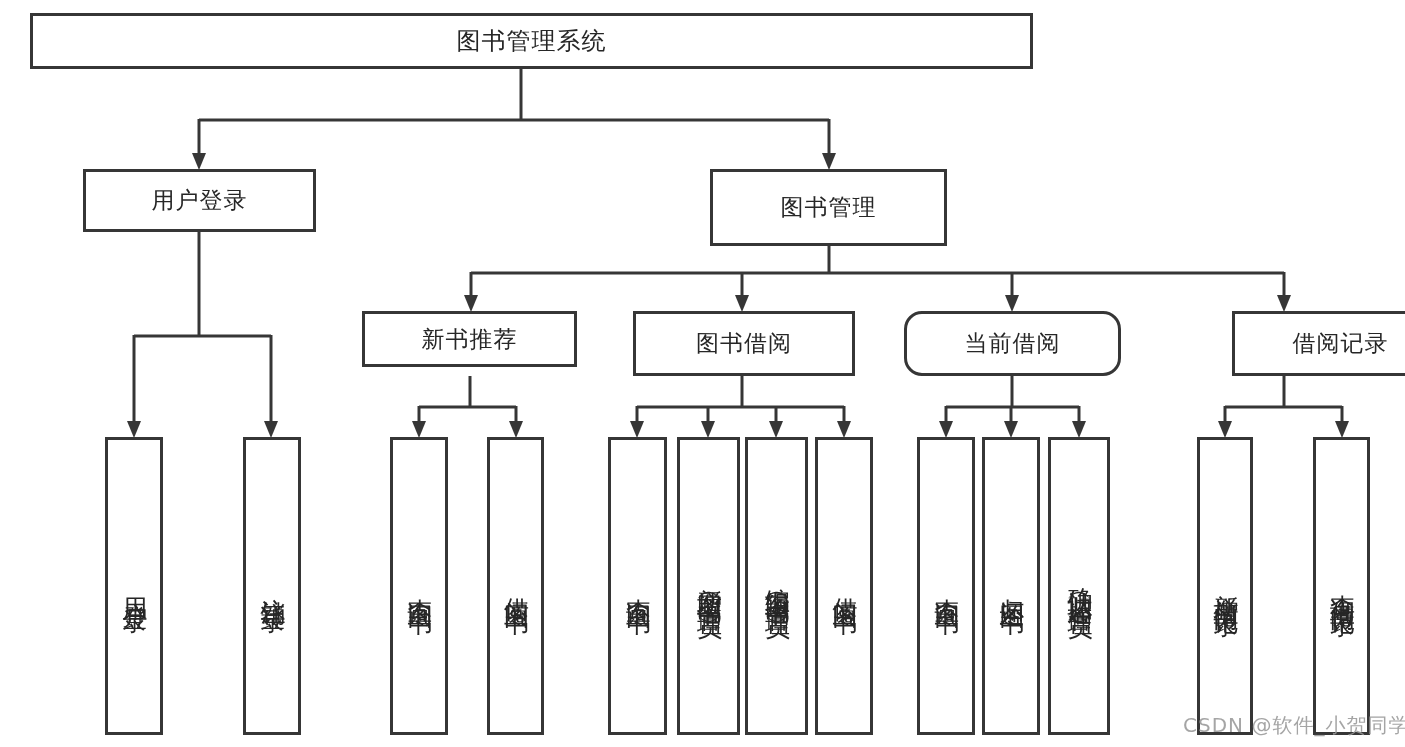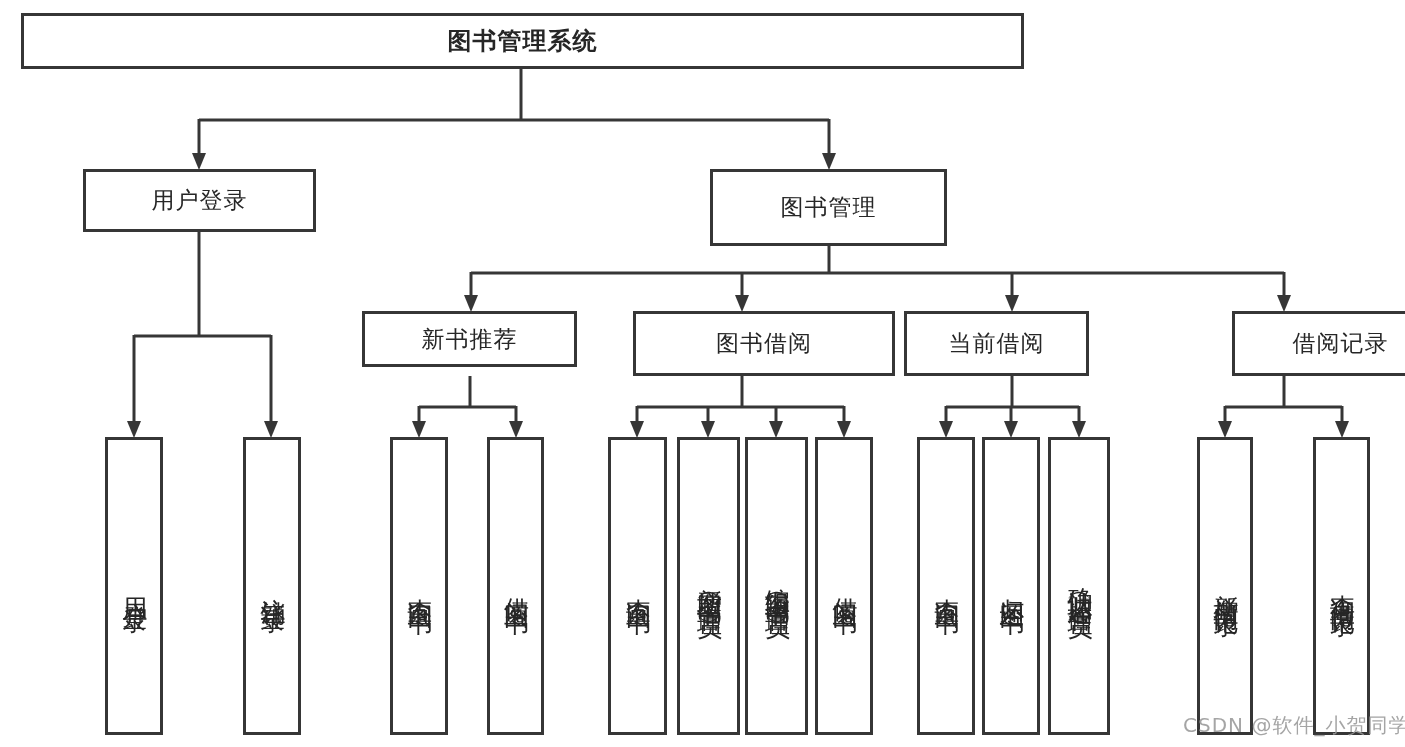--- a/index.html
+++ b/index.html
@@ -97,28 +97,28 @@
       <polygon points="769,421 783,421 776,438"></polygon>
       <polygon points="837,421 851,421 844,438"></polygon>
       <polygon points="939,421 953,421 946,438"></polygon>
       <polygon points="1004,421 1018,421 1011,438"></polygon>
       <polygon points="1072,421 1086,421 1079,438"></polygon>
       <polygon points="1218,421 1232,421 1225,438"></polygon>
       <polygon points="1335,421 1349,421 1342,438"></polygon>
     </g>
   </svg>
 
-  <div class="node root" style="left:21px; top:13px; width:1003px; height:56px;font-weight:bold;">图书管理系统</div>
+  <div class="node root" style="left:30px; top:13px; width:1003px; height:56px;">图书管理系统</div>
 
   <div class="node" style="left:83px; top:169px; width:233px; height:63px;">用户登录</div>
   <div class="node" style="left:710px; top:169px; width:237px; height:77px;">图书管理</div>
 
   <div class="node" style="left:362px; top:311px; width:215px; height:56px;">新书推荐</div>
-  <div class="node" style="left:633px; top:311px; width:262px; height:65px;text-align:center;">图书借阅</div>
-  <div class="node" style="left:904px; top:311px; width:185px; height:65px;">当前借阅</div>
+  <div class="node" style="left:633px; top:311px; width:222px; height:65px;text-align:center;">图书借阅</div>
+  <div class="node" style="left:904px; top:311px; width:217px; height:65px;border-radius:18px;">当前借阅</div>
   <div class="node" style="left:1232px; top:311px; width:217px; height:65px;">借阅记录</div>
 
   <div class="leaf" style="left:105px; width:58px;">
     <span>用户登录</span>
   </div>
   <div class="leaf" style="left:243px; width:58px;">
     <span>注销登录</span>
   </div>
 
   <div class="leaf" style="left:390px; width:58px;">

